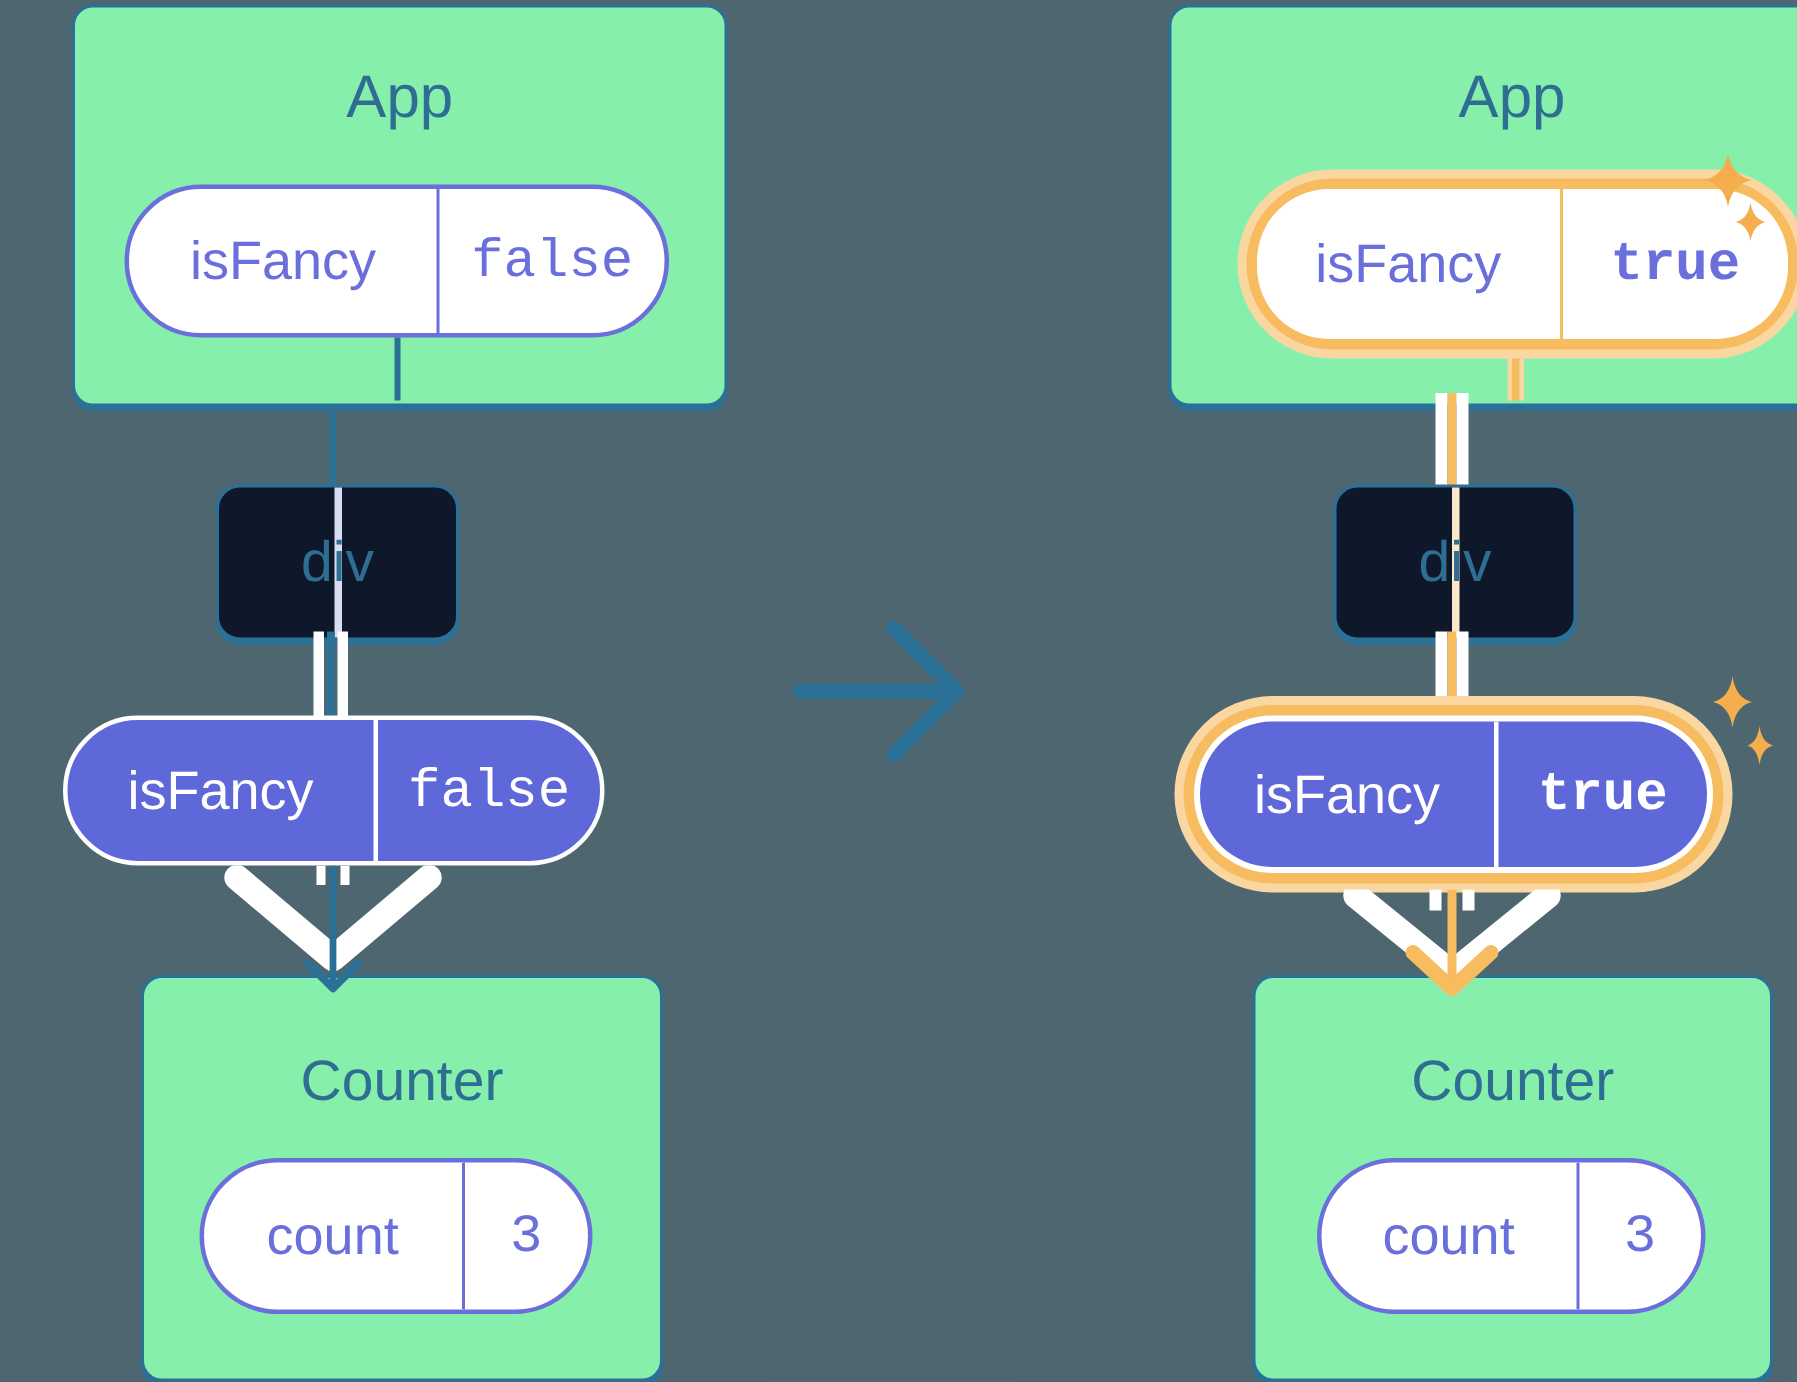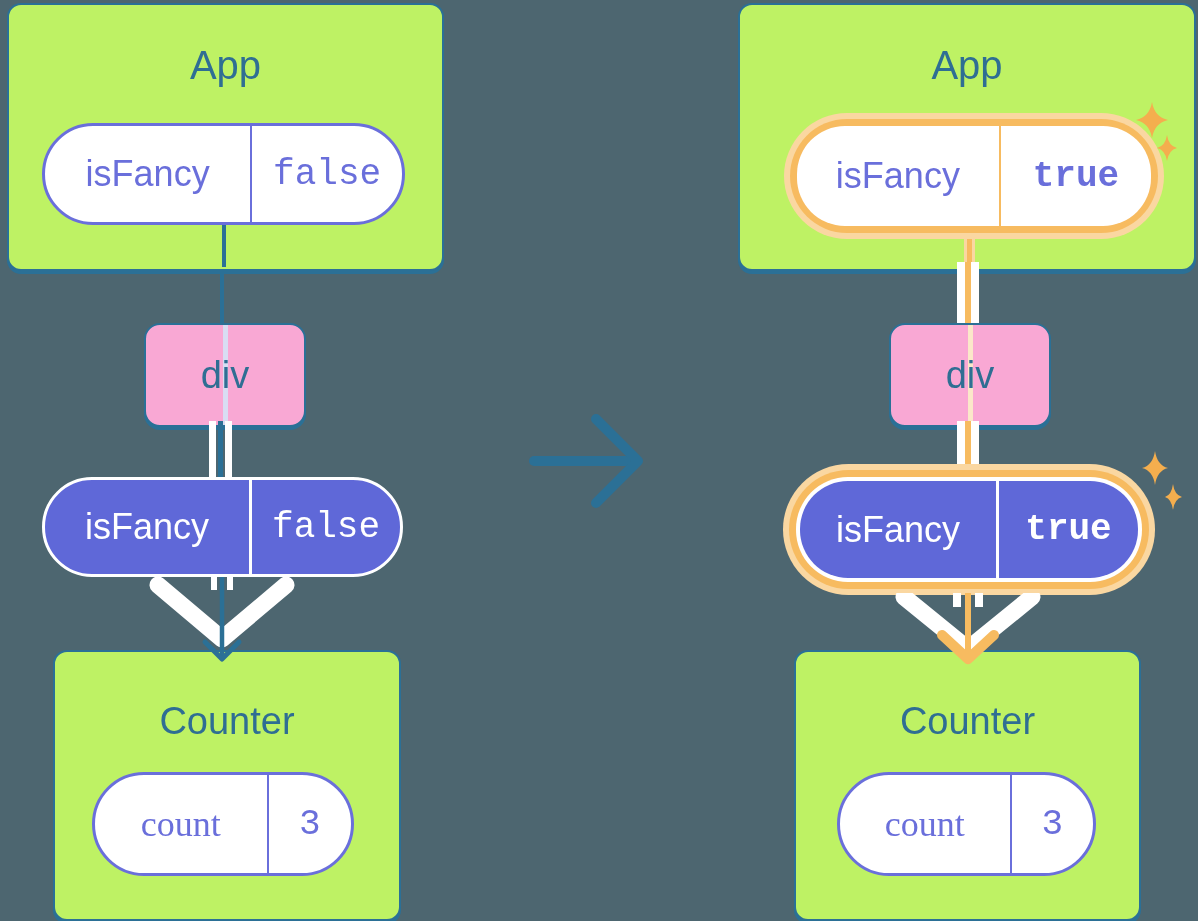--- a/index.html
+++ b/index.html
@@ -1,53 +1,53 @@
 <!DOCTYPE html>
 <html><head>
 <meta charset="utf-8">
 <style>
   html,body{margin:0;padding:0;background:#4D6670;}
   .canvas{position:relative;width:1198px;height:921px;background:#4D6670;overflow:hidden;
           font-family:"Liberation Sans","DejaVu Sans",sans-serif;}
 
   
-  .card{position:absolute;background:#bef264;border:2px solid #2B7096;
-        box-shadow:0 3px 0 0 #2B7096;border-radius:14px;z-index:1;}
+  .card{position:absolute;background:#86efac;border:2px solid #2B7096;
+        box-shadow:0 3px 0 0 #2B7096;border-radius:14px;z-index:1;margin-left:41px;}
   .card-title{text-align:center;color:#2F6E93;font-size:40px;font-weight:400;
               padding-top:38px;position:relative;z-index:2;}
   .counter-title{padding-top:48px;font-size:38px;}
 
   
   .pill{position:absolute;display:flex;box-sizing:border-box;border-radius:70px;overflow:hidden;}
   .pill-outline{background:#fff;border:3px solid #6A6FDB;}
   .pill-cell{display:flex;align-items:center;justify-content:center;
              font-size:36px;color:#6A6FDB;}
   .pill-outline .cell-l{width:57.5%;border-right:2px solid #6A6FDB;}
   .cell-r{flex:1;font-family:Liberation Mono, monospace;}
-  .counter-pill .cell-l{width:67%;font-family:Liberation Serif, serif;}
+  .counter-pill .cell-l{width:67%;}
 
   
   .pill-solid{background:#5F68D8;border:3px solid #fff;}
   .pill-solid .pill-cell{color:#fff;}
   .pill-solid .cell-l{width:57.5%;border-right:3px solid #fff;}
   .bold{font-weight:700;}
 
   
   .ring1{position:absolute;box-sizing:border-box;background:#FAD7A1;border-radius:72px;padding:6px;z-index:2;}
   .ring2{box-sizing:border-box;background:#F7BB60;border-radius:62px;padding:7px;width:100%;height:100%;}
   .ring3{box-sizing:border-box;background:#fff;border-radius:52px;padding:4px;width:100%;height:100%;}
   .core{box-sizing:border-box;display:flex;border-radius:48px;overflow:hidden;width:100%;height:100%;}
   .core-white{background:#fff;}
   .core-white .cell-l{width:57%;border-right:2px solid #F7BB60;}
   .core-purple{background:#5F68D8;}
   .core-purple .pill-cell{color:#fff;}
   .core-purple .cell-l{width:58%;border-right:3px solid #fff;}
 
   
-  .divbox{position:absolute;background:#f9a8d4;border:2px solid #2B7096;box-shadow:0 3px 0 0 #2B7096;
+  .divbox{position:absolute;background:#0f172a;border:2px solid #2B7096;box-shadow:0 3px 0 0 #2B7096;
           border-radius:16px;display:flex;align-items:center;justify-content:center;z-index:2;}
   .divbox .label{color:#2F6E93;font-size:38px;position:relative;z-index:1;}
   .ghost-line{position:absolute;top:0;bottom:0;left:calc(50% - 2.5px);width:5px;z-index:0;}
   .ghost-lavender{background:#D9DDF3;}
   .ghost-peach{background:#FBE7C9;}
 
   
   .vline{position:absolute;z-index:0;}
   .band{position:absolute;display:flex;z-index:3;}
   .band>div{height:100%;}

